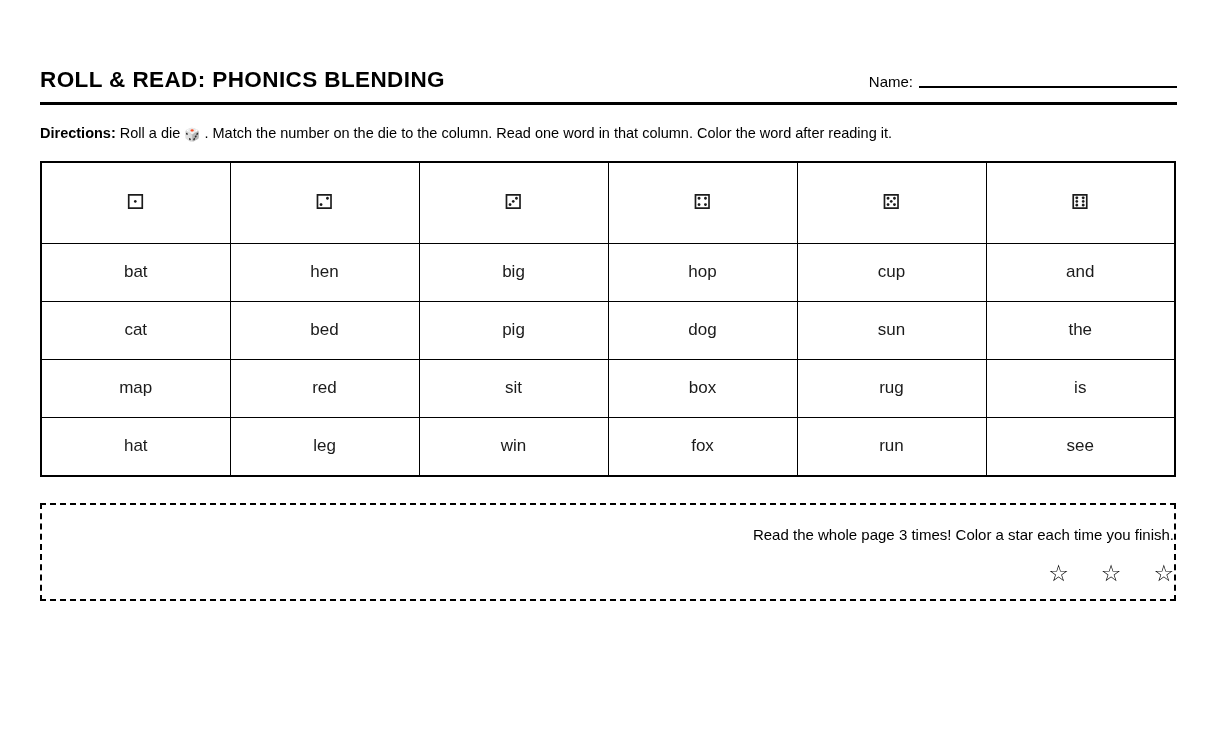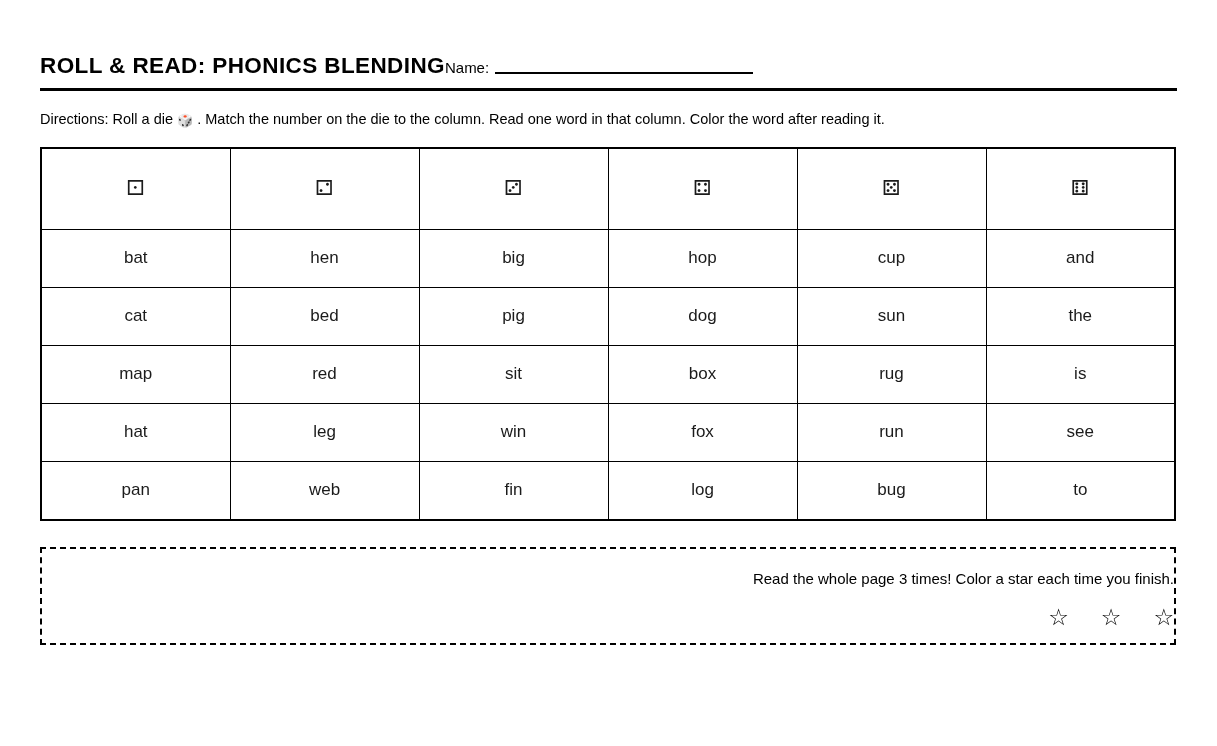--- a/index.html
+++ b/index.html
@@ -19,21 +19,22 @@
     width: 1217px;
     height: 746px;
     box-sizing: border-box;
     padding: 0 40px;
   }
 
   
   .header-row {
     display: flex;
     align-items: flex-end;
-    padding-top: 20px;
+    justify-content: space-between;
+    padding-top: 34px;
   }
   .worksheet-title {
     font-size: 22.5px;
     font-weight: bold;
     letter-spacing: 0.4px;
     line-height: 1;
     white-space: nowrap;
   }
   .name-block {
     display: flex;
@@ -59,21 +60,21 @@
     border-bottom: 3px solid #000;
   }
 
   
   .directions {
     margin-top: 20px;
     font-size: 14.5px;
     line-height: 1.2;
     white-space: nowrap;
   }
-  .directions b { font-weight: normal; text-align: right; }
+  .directions b { font-weight: bold; text-align: right; }
   .die-emoji {
     font-family: "DejaVu Sans", sans-serif;
     font-size: 13px;
     vertical-align: -1px;
   }
 
   
   .roll-table {
     margin-top: 18px;
     width: 1136px;
@@ -181,28 +182,20 @@
         <td>is</td>
       </tr>
       <tr>
         <td>hat</td>
         <td>leg</td>
         <td>win</td>
         <td>fox</td>
         <td>run</td>
         <td>see</td>
       </tr>
-      <tr>
-        <td>pan</td>
-        <td>web</td>
-        <td>fin</td>
-        <td>log</td>
-        <td>bug</td>
-        <td>to</td>
-      </tr>
     </tbody>
   </table>
 
   <div class="footer-box">
     <div class="footer-text">Read the whole page 3 times! Color a star each time you finish.</div>
     <div class="star-row">
       <span class="star">☆</span>
       <span class="star">☆</span>
       <span class="star">☆</span>
     </div>

